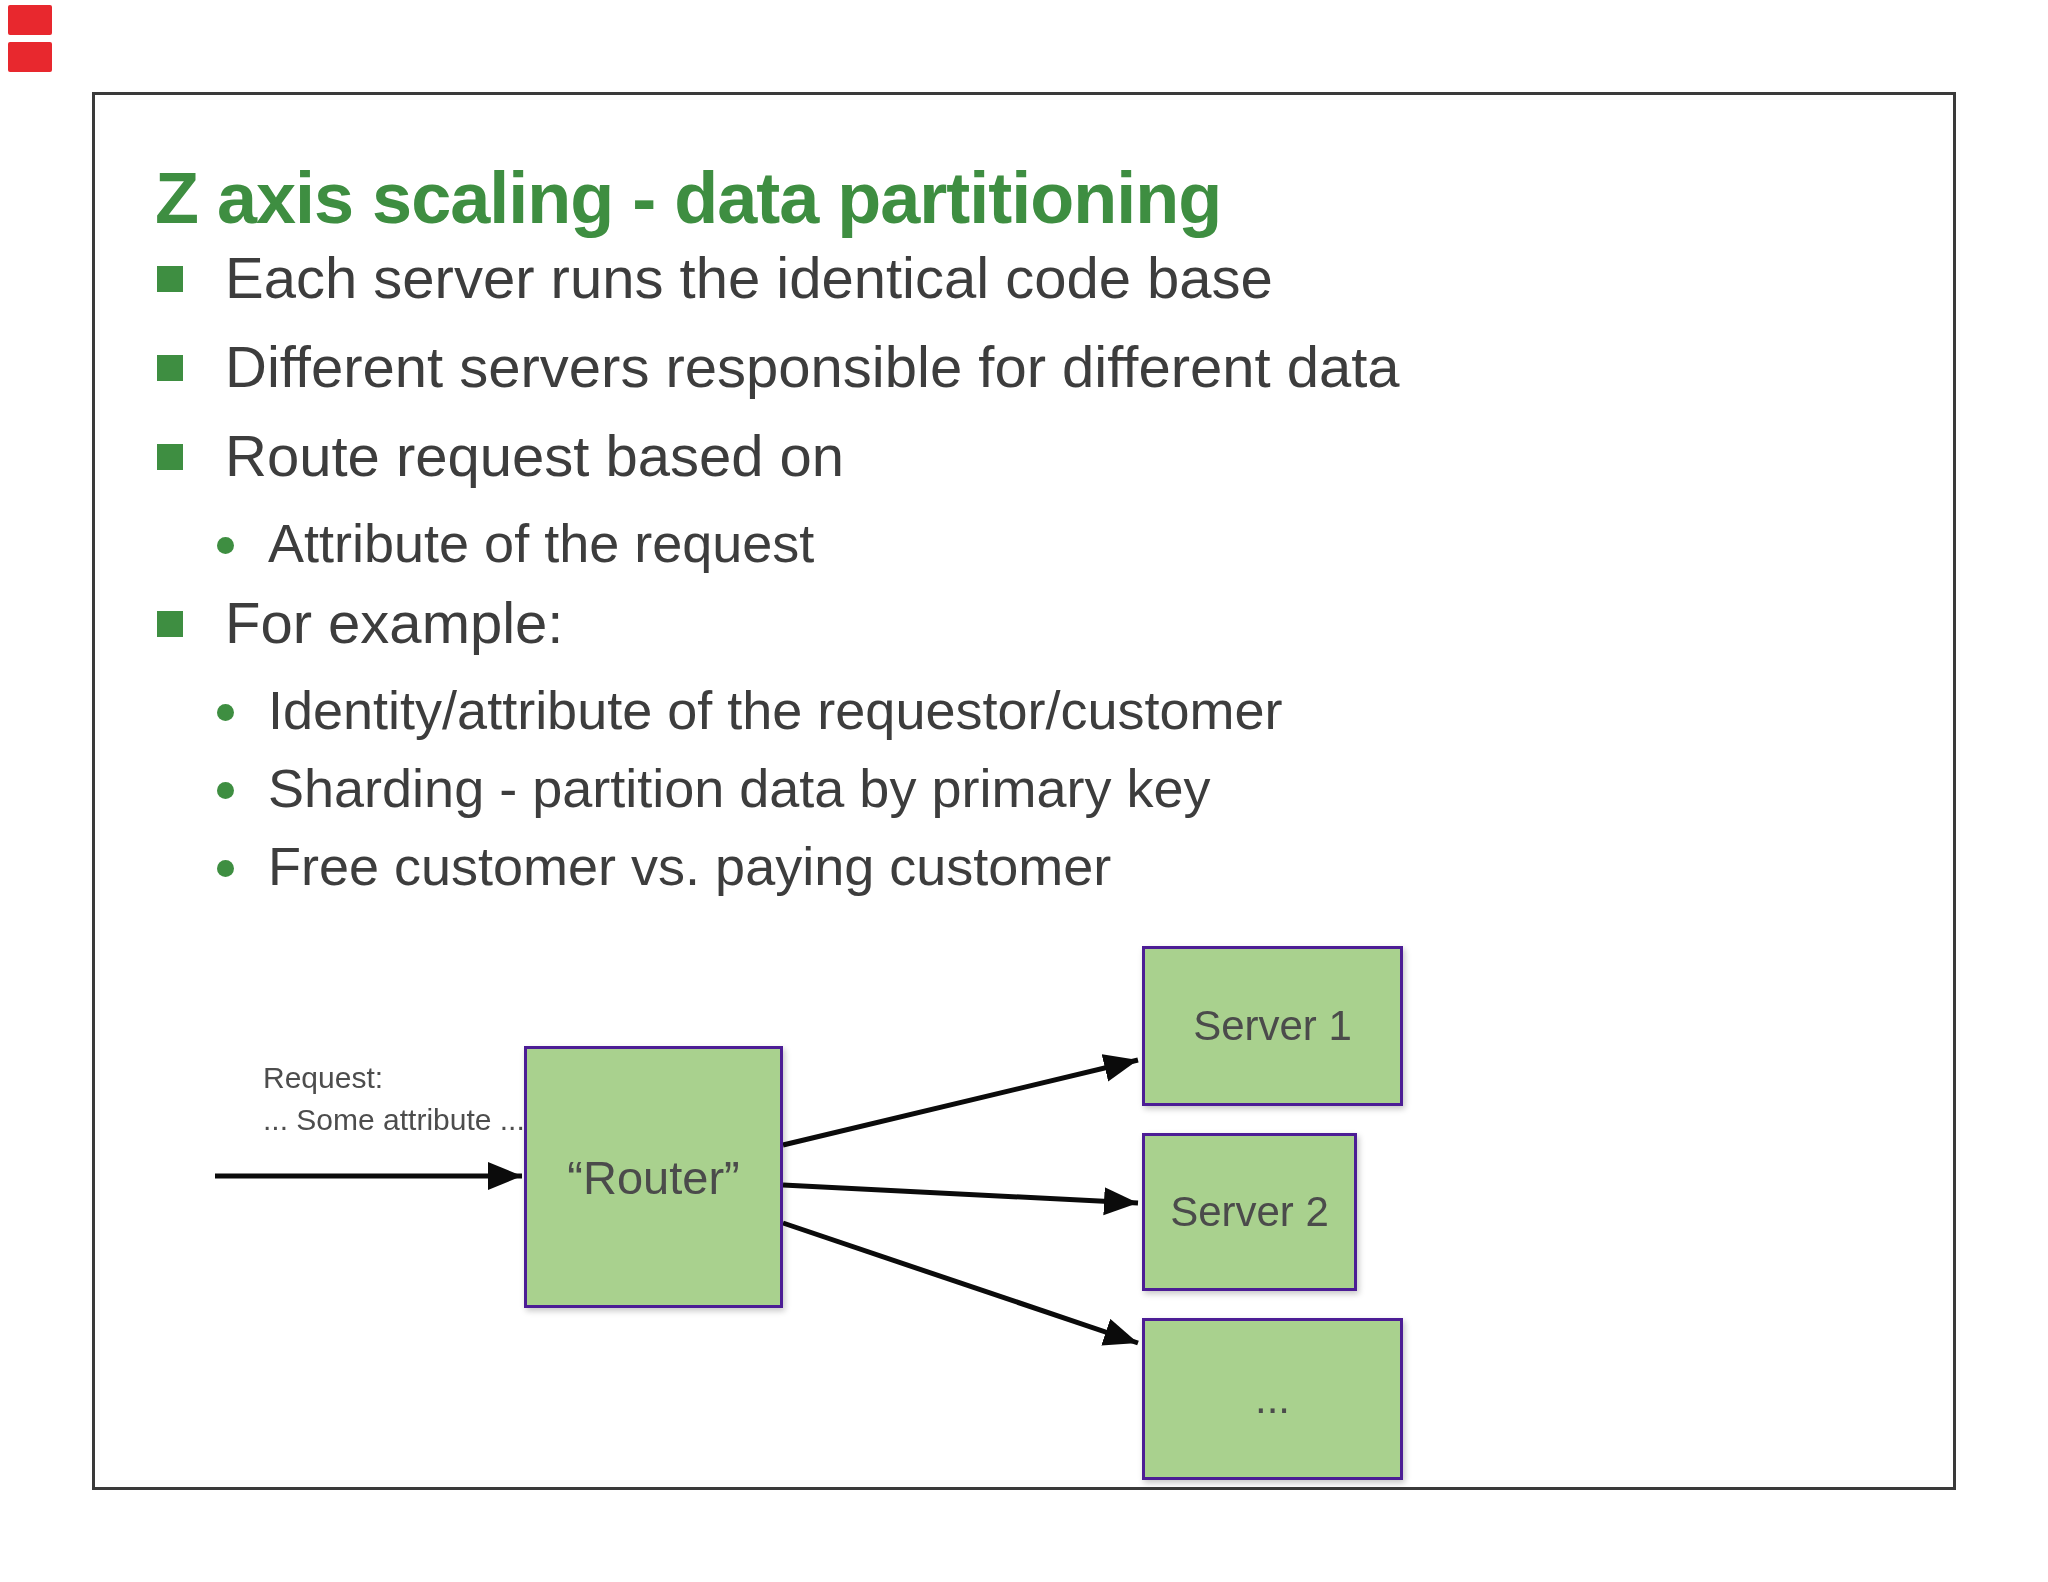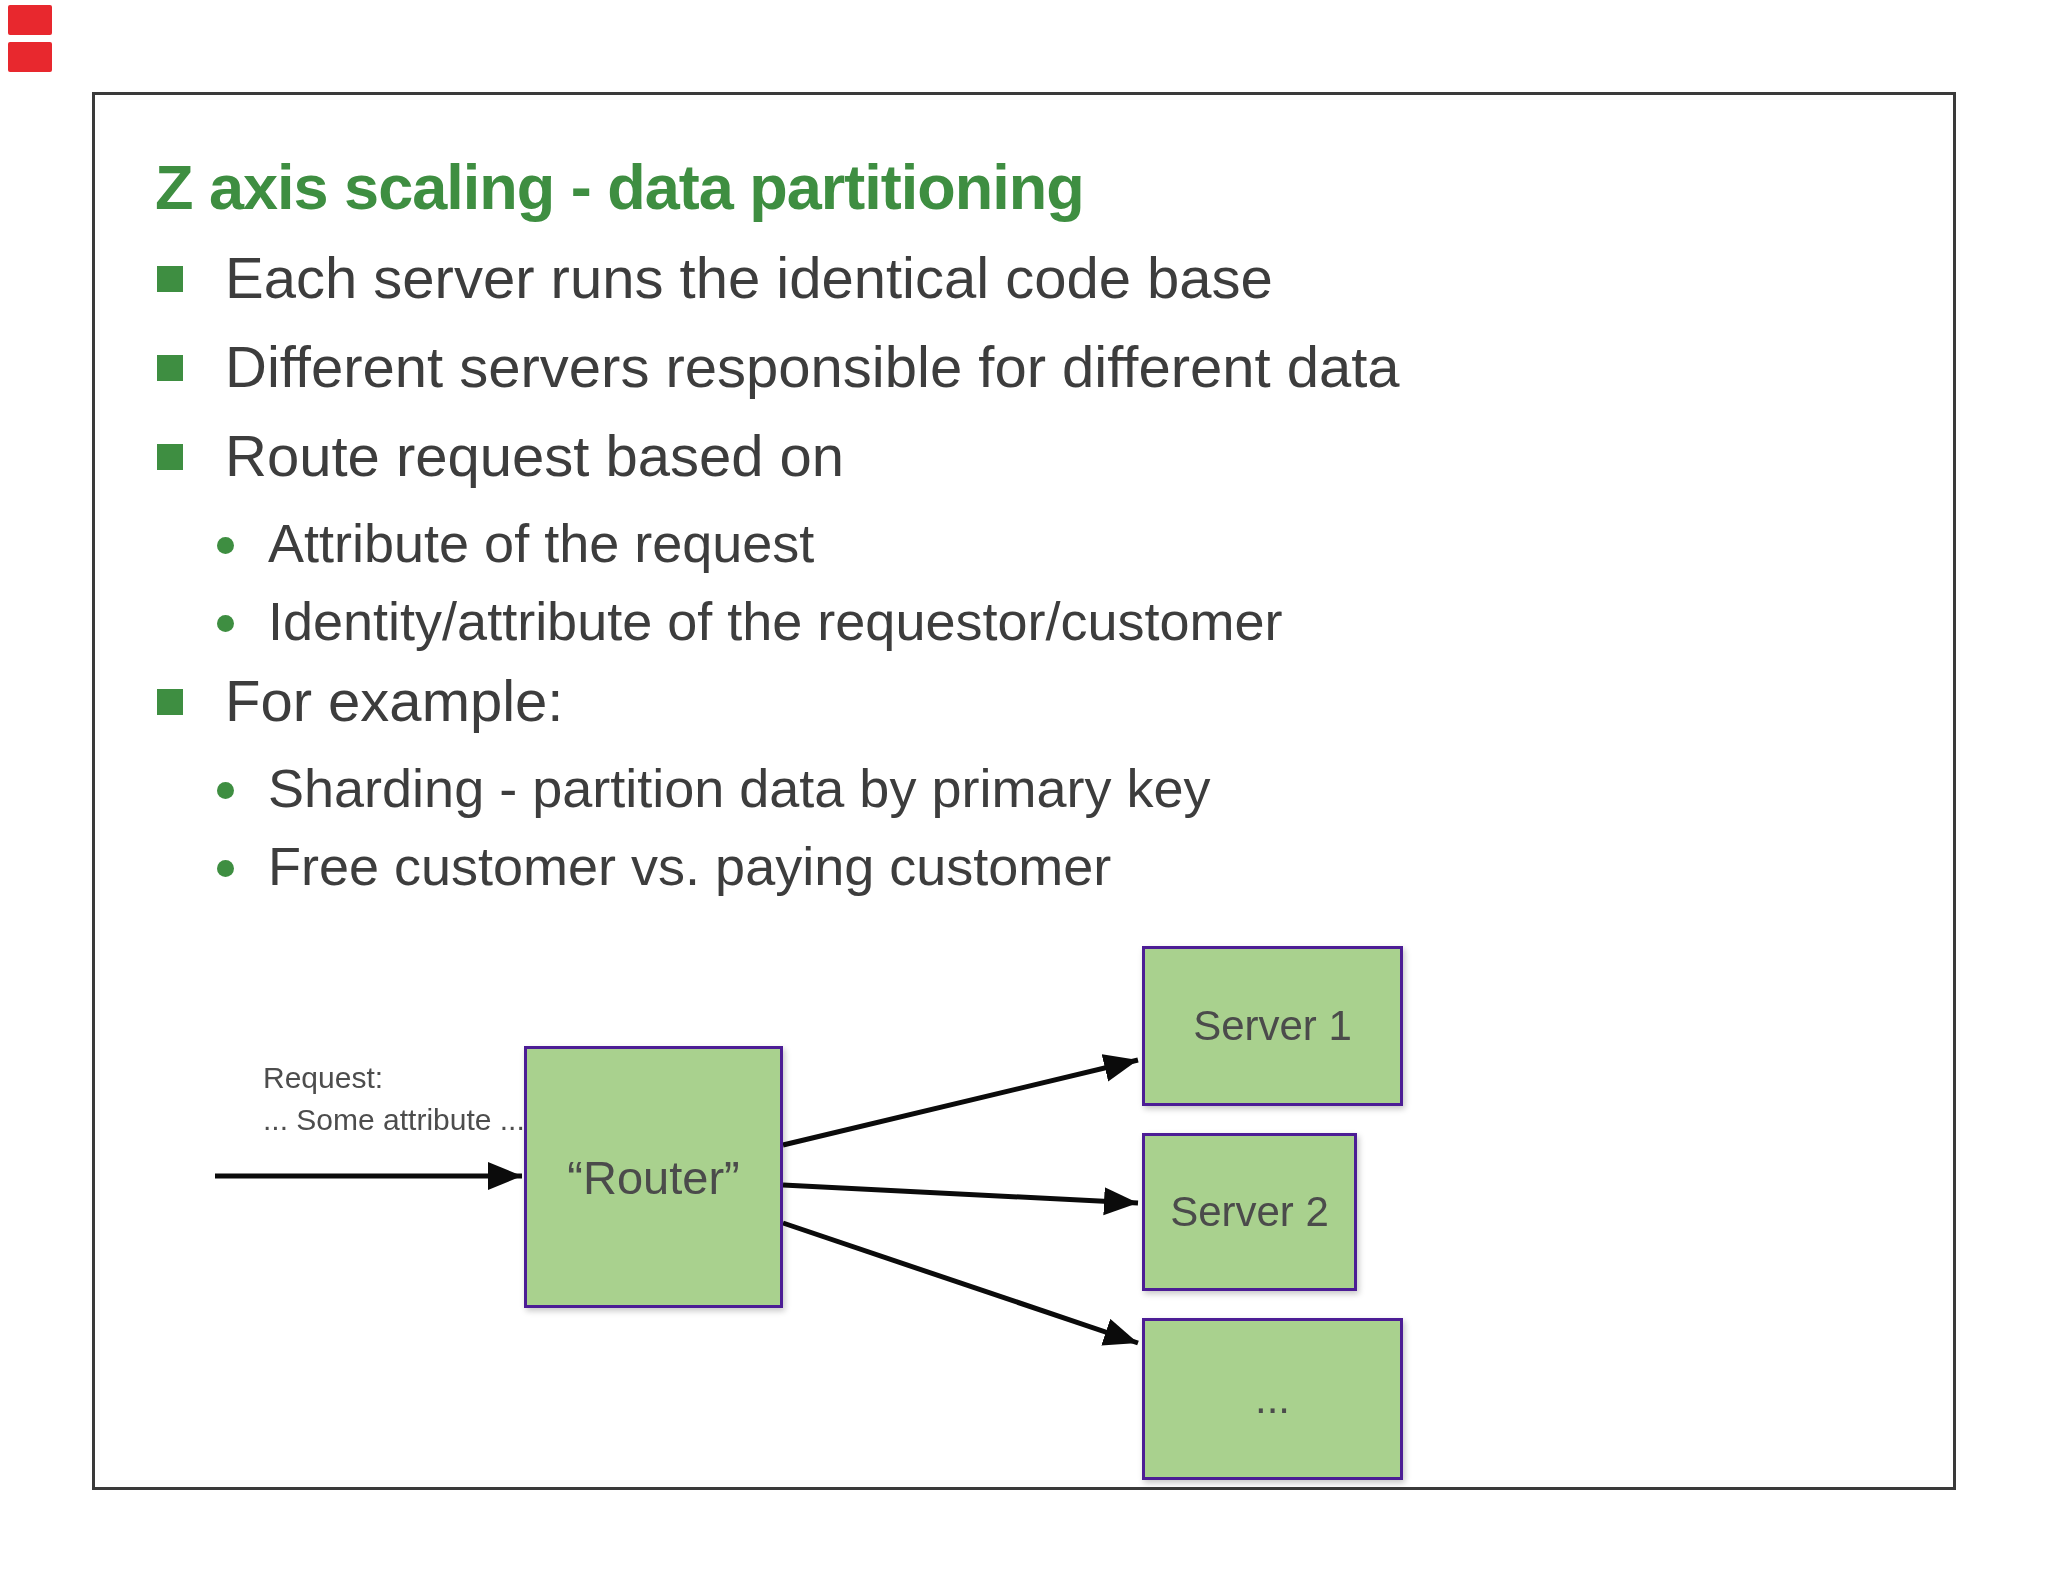--- a/index.html
+++ b/index.html
@@ -22,21 +22,21 @@
   .slide-frame{
     position:absolute;left:92px;top:92px;
     width:1864px;height:1398px;
     border:3px solid #3a3a3a;
     box-sizing:border-box;
     background:#ffffff;
   }
 
   .slide-title{
     position:absolute;left:60px;top:14px;
-    font-size:63px;font-weight:bold;letter-spacing:-1px;
+    font-size:72px;font-weight:bold;letter-spacing:-1px;
     color:#3e8e41;white-space:nowrap;
   }
 
   .bullets{
     position:absolute;left:62px;top:150px;width:1760px;
   }
   .b-row{display:flex;align-items:center;color:#3d3d3d;white-space:nowrap;gap:20px;}
   .b-row.lvl1{font-size:58px;line-height:66px;margin-bottom:23px;}
   .b-row.lvl2{font-size:54px;line-height:62px;margin-bottom:16px;padding-left:60px;}
   .sq{
@@ -90,27 +90,27 @@
         <span>Different servers responsible for different data</span>
       </div>
       <div class="b-row lvl1">
         <span class="sq"></span>
         <span>Route request based on</span>
       </div>
       <div class="b-row lvl2">
         <span class="dot"></span>
         <span>Attribute of the request</span>
       </div>
+      <div class="b-row lvl1">
+        <span class="sq"></span>
+        <span>For example:</span>
+      </div>
       <div class="b-row lvl2">
         <span class="dot"></span>
         <span>Identity/attribute of the requestor/customer</span>
-      </div>
-      <div class="b-row lvl1">
-        <span class="sq"></span>
-        <span>For example:</span>
       </div>
       <div class="b-row lvl2">
         <span class="dot"></span>
         <span>Sharding - partition data by primary key</span>
       </div>
       <div class="b-row lvl2">
         <span class="dot"></span>
         <span>Free customer vs. paying customer</span>
       </div>
     </div>

